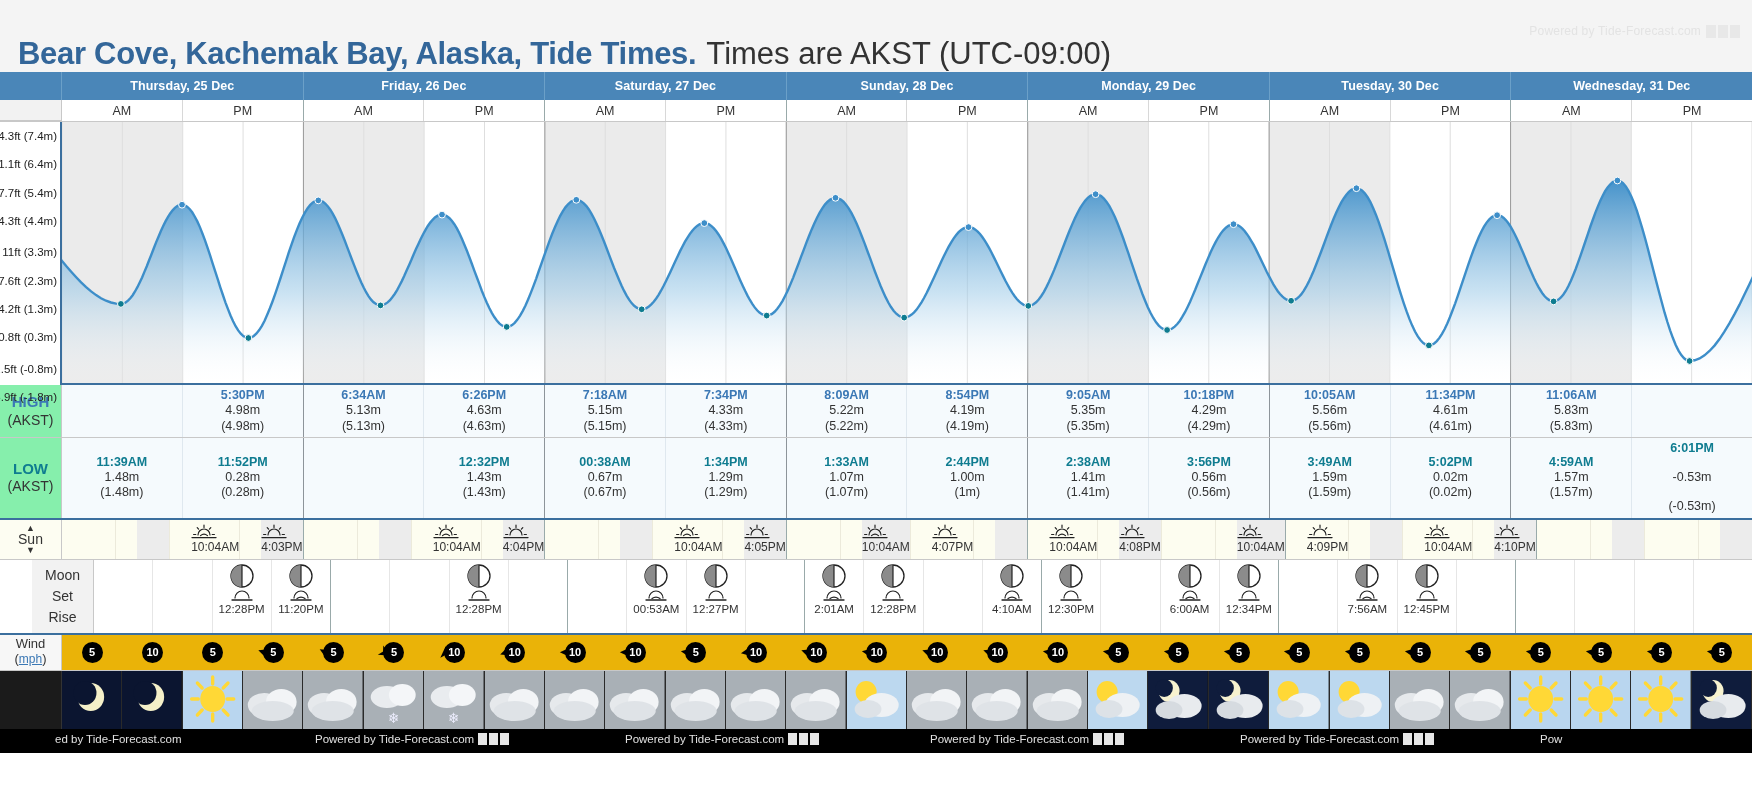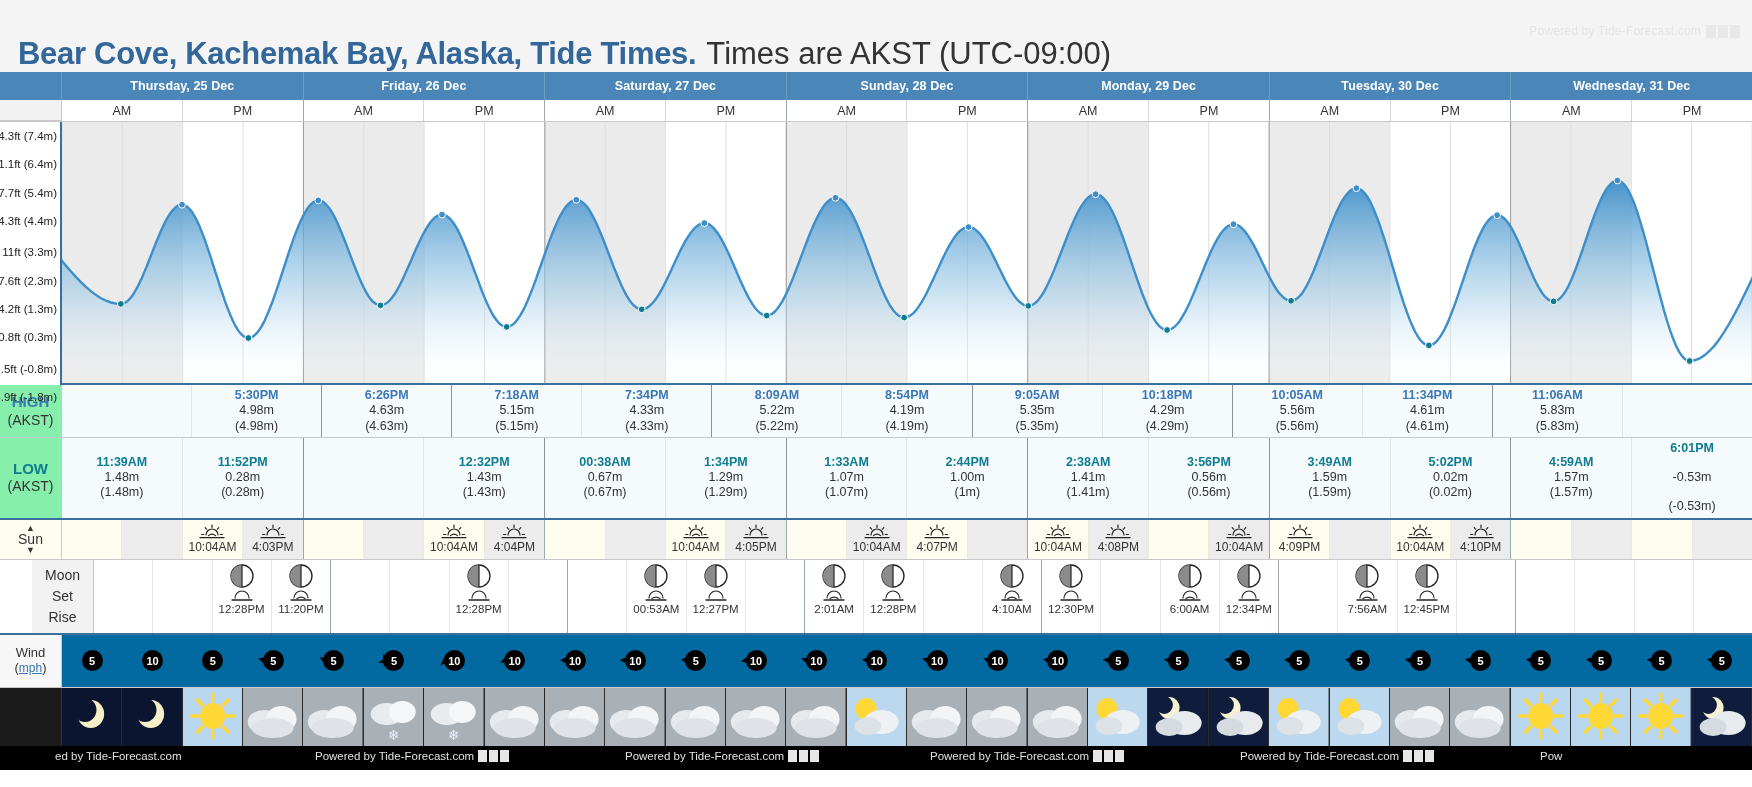--- a/index.html
+++ b/index.html
@@ -90,40 +90,40 @@
   .low .lbl .k{ color:#0f7c90; font-weight:bold; font-size:15px; }
   .low .lbl .u{ color:#333; font-size:14px; }
   .low .t{ color:#0f7c90; font-weight:bold; }
   .v1,.v2{ color:#333; }
 
   
   .sunrow{ display:flex; height:40px; border-bottom:1px solid #c8c8c8; background:#fdfdf0;}
   .sunrow .lbl{ background:#fdfdf2; flex-direction:column; font-size:14px; line-height:1;}
   .sunrow .lbl .ar{ font-size:9px; line-height:8px; }
   .sunrow .cell{
-    flex:1 1 0; display:flex; flex-direction:column; align-items:center; justify-content:center;
-    font-size:12px; color:#333; border-right:1px solid #eceadb;
+    flex:1 1 0; display:flex; flex-direction:column; justify-content:center;
+    font-size:12px; color:#333; border-right:1px solid #eceadb;margin-left:21px;
   }
   .sunrow .cell.pm{ background:#ececec; }
   .sunrow .cell.dayend{ border-right:1px solid #9aa; }
   .sunrow .cell:last-child{border-right:none;}
 
   
   .moonrow{ display:flex; height:75px; border-bottom:2px solid #3b6f9e; background:#fff;padding-left:32px;}
   .moonrow .lbl{ background:#f2f2f2; flex-direction:column; font-size:14px; line-height:1.5; }
   .moonrow .cell{
     flex:1 1 0; display:flex; flex-direction:column; align-items:center;
     justify-content:flex-start; border-right:1px solid #e6e6e6;
     font-size:11.5px; color:#333; padding-top:4px; gap:1px;
   }
   .moonrow .cell.dayend{ border-right:1px solid #9aa; }
   .moonrow .cell:last-child{border-right:none;}
 
   
-  .windrow{ display:flex; height:53px; border-bottom:1px solid #c8c8c8; background:#0369a1;}
+  .windrow{ display:flex; height:36px; border-bottom:1px solid #c8c8c8; background:#eab308;}
   .windrow .lbl{ background:#f7f7f7; flex-direction:column; font-size:13px; line-height:1.15;}
   .windrow .lbl a{ color:#3b78b5; text-decoration:underline; font-size:12px;}
   .windcells{ flex:1 1 0; display:flex; }
   .windcells .wc{
     flex:1 1 0; display:flex; align-items:center; justify-content:center;
     position:relative;
   }
   .wbadge{
     width:21px;height:21px;border-radius:50%; background:#000; color:#fff;
     font-size:11px; font-weight:bold; display:flex; align-items:center; justify-content:center;
@@ -298,20 +298,25 @@
     <div class="lbl">
       <span class="k">HIGH</span>
       <span class="u">(AKST)</span>
     </div>
   <div class="cell"></div>
       <div class="cell dayend">
         <span class="t">5:30PM</span>
         <span class="v1">4.98m</span>
         <span class="v2">(4.98m)</span>
       </div>
+      <div class="cell">
+        <span class="t">6:34AM</span>
+        <span class="v1">5.13m</span>
+        <span class="v2">(5.13m)</span>
+      </div>
       <div class="cell dayend">
         <span class="t">6:26PM</span>
         <span class="v1">4.63m</span>
         <span class="v2">(4.63m)</span>
       </div>
       <div class="cell">
         <span class="t">7:18AM</span>
         <span class="v1">5.15m</span>
         <span class="v2">(5.15m)</span>
       </div>

